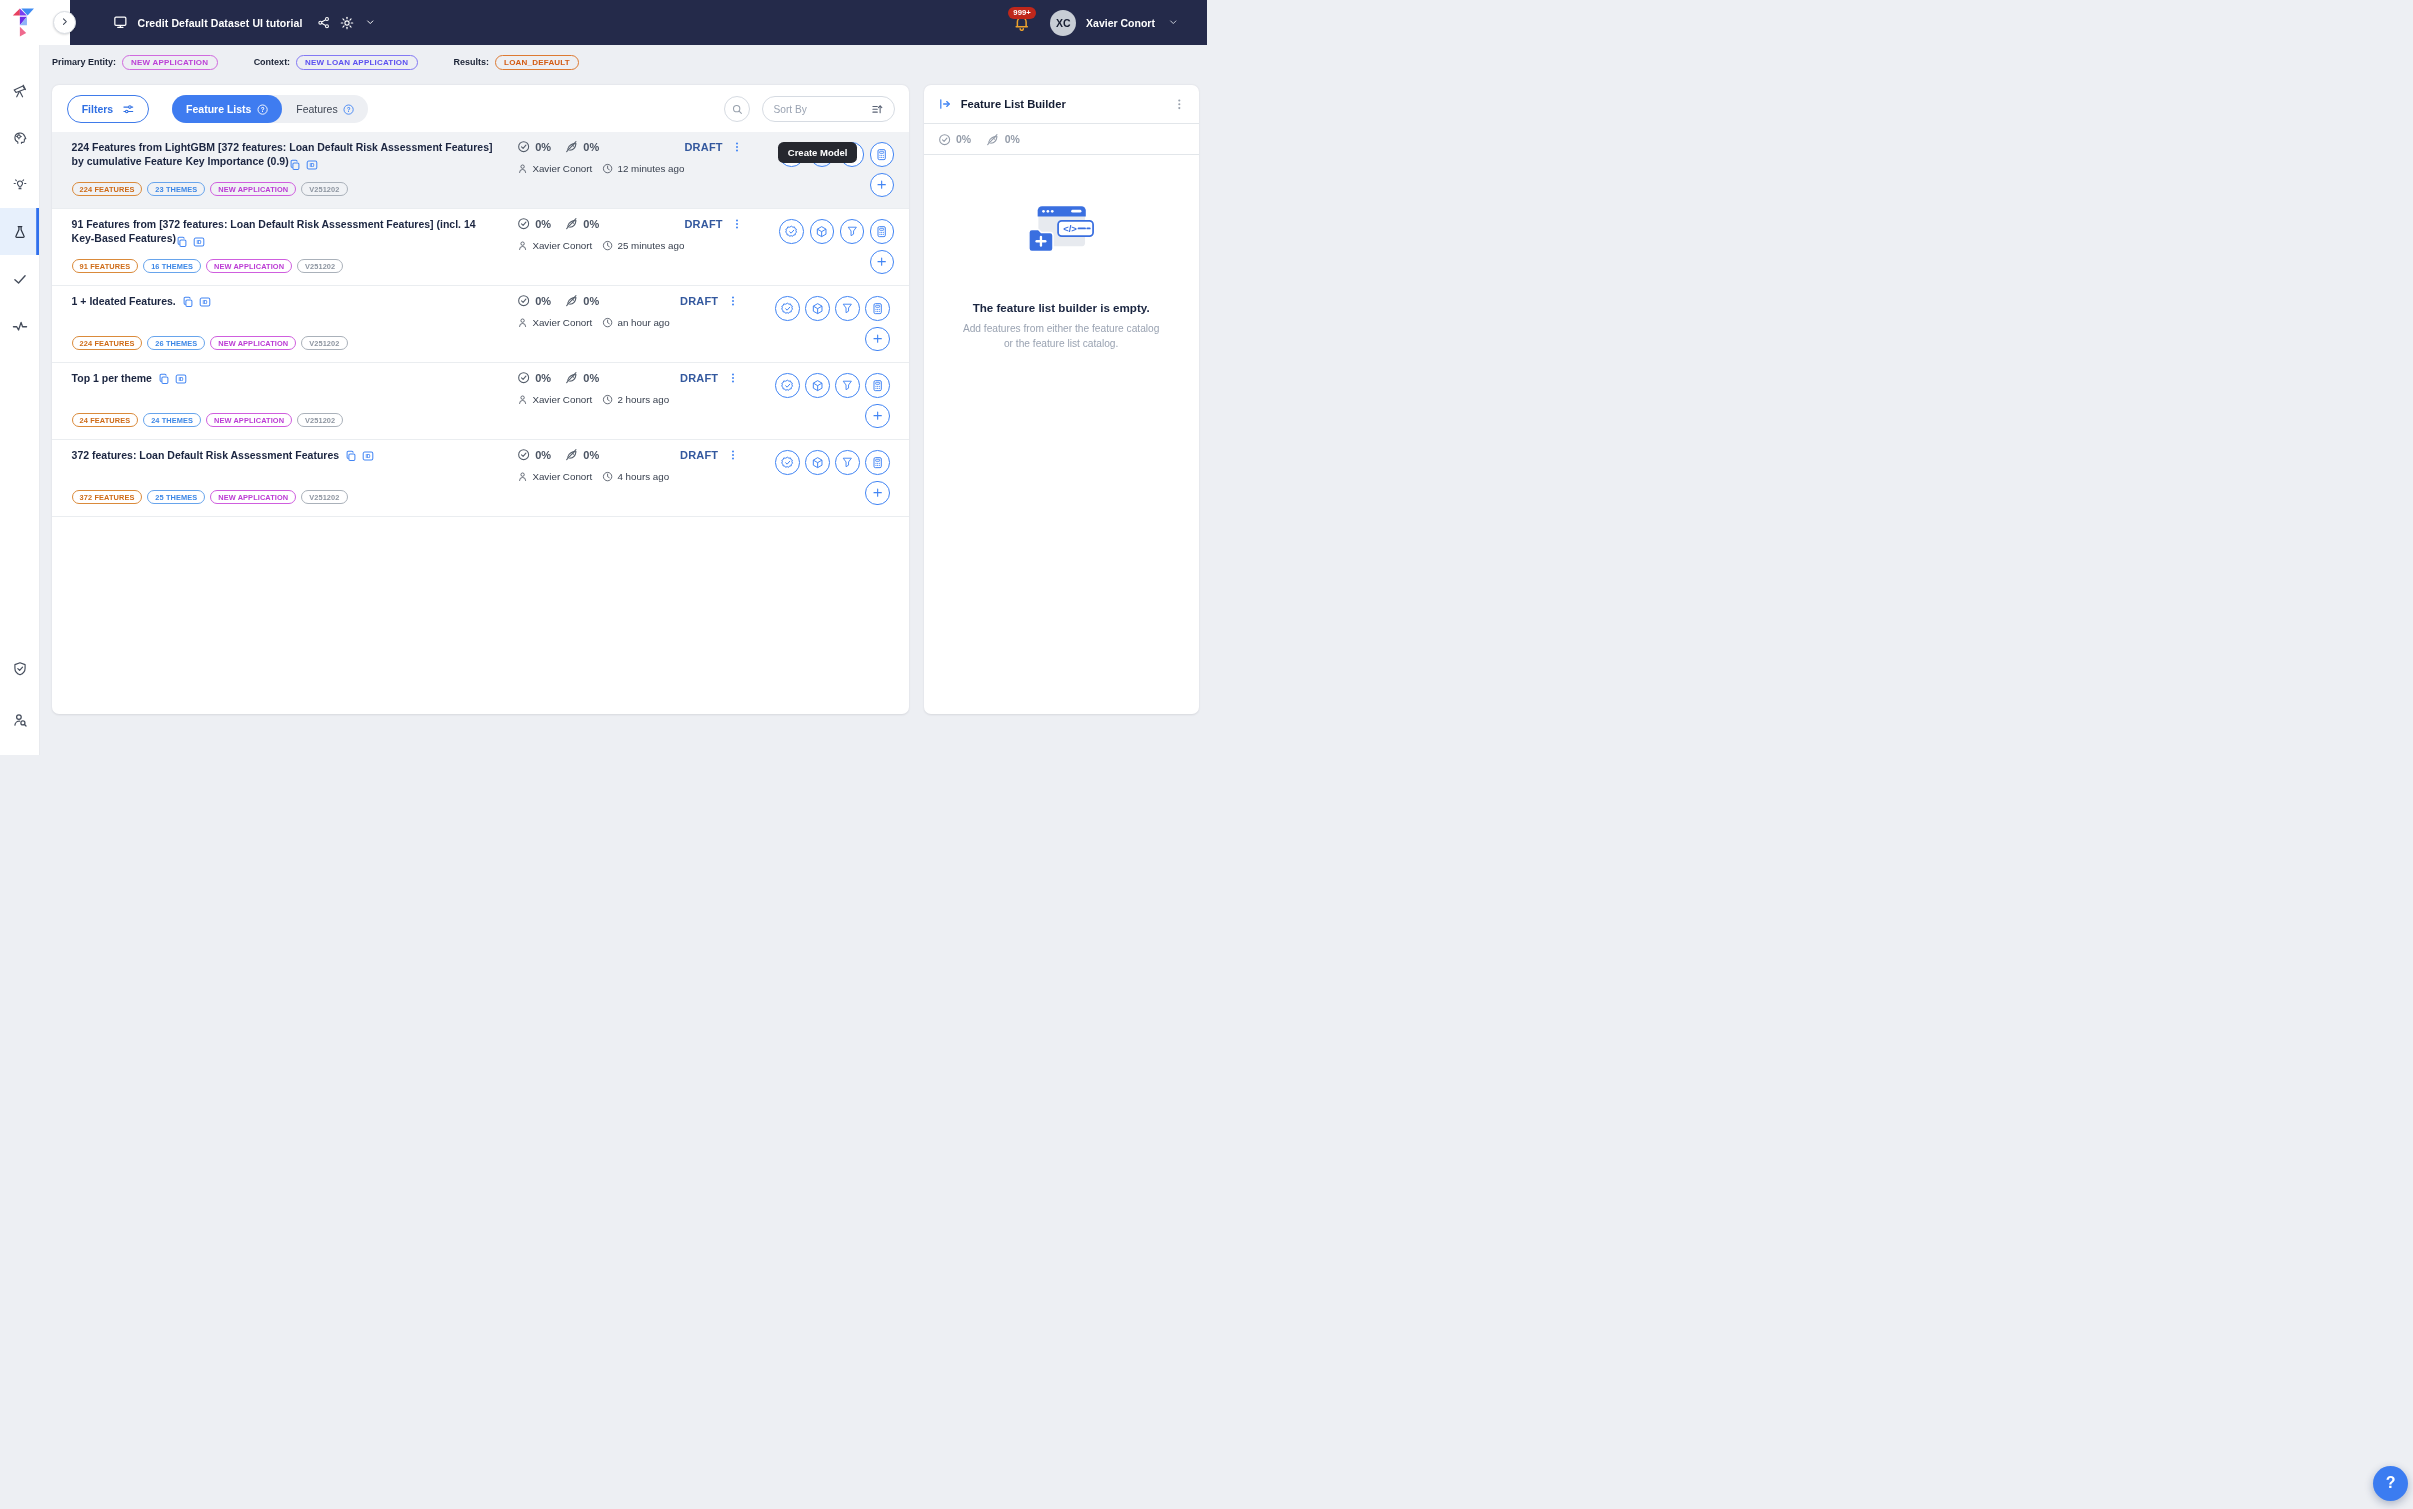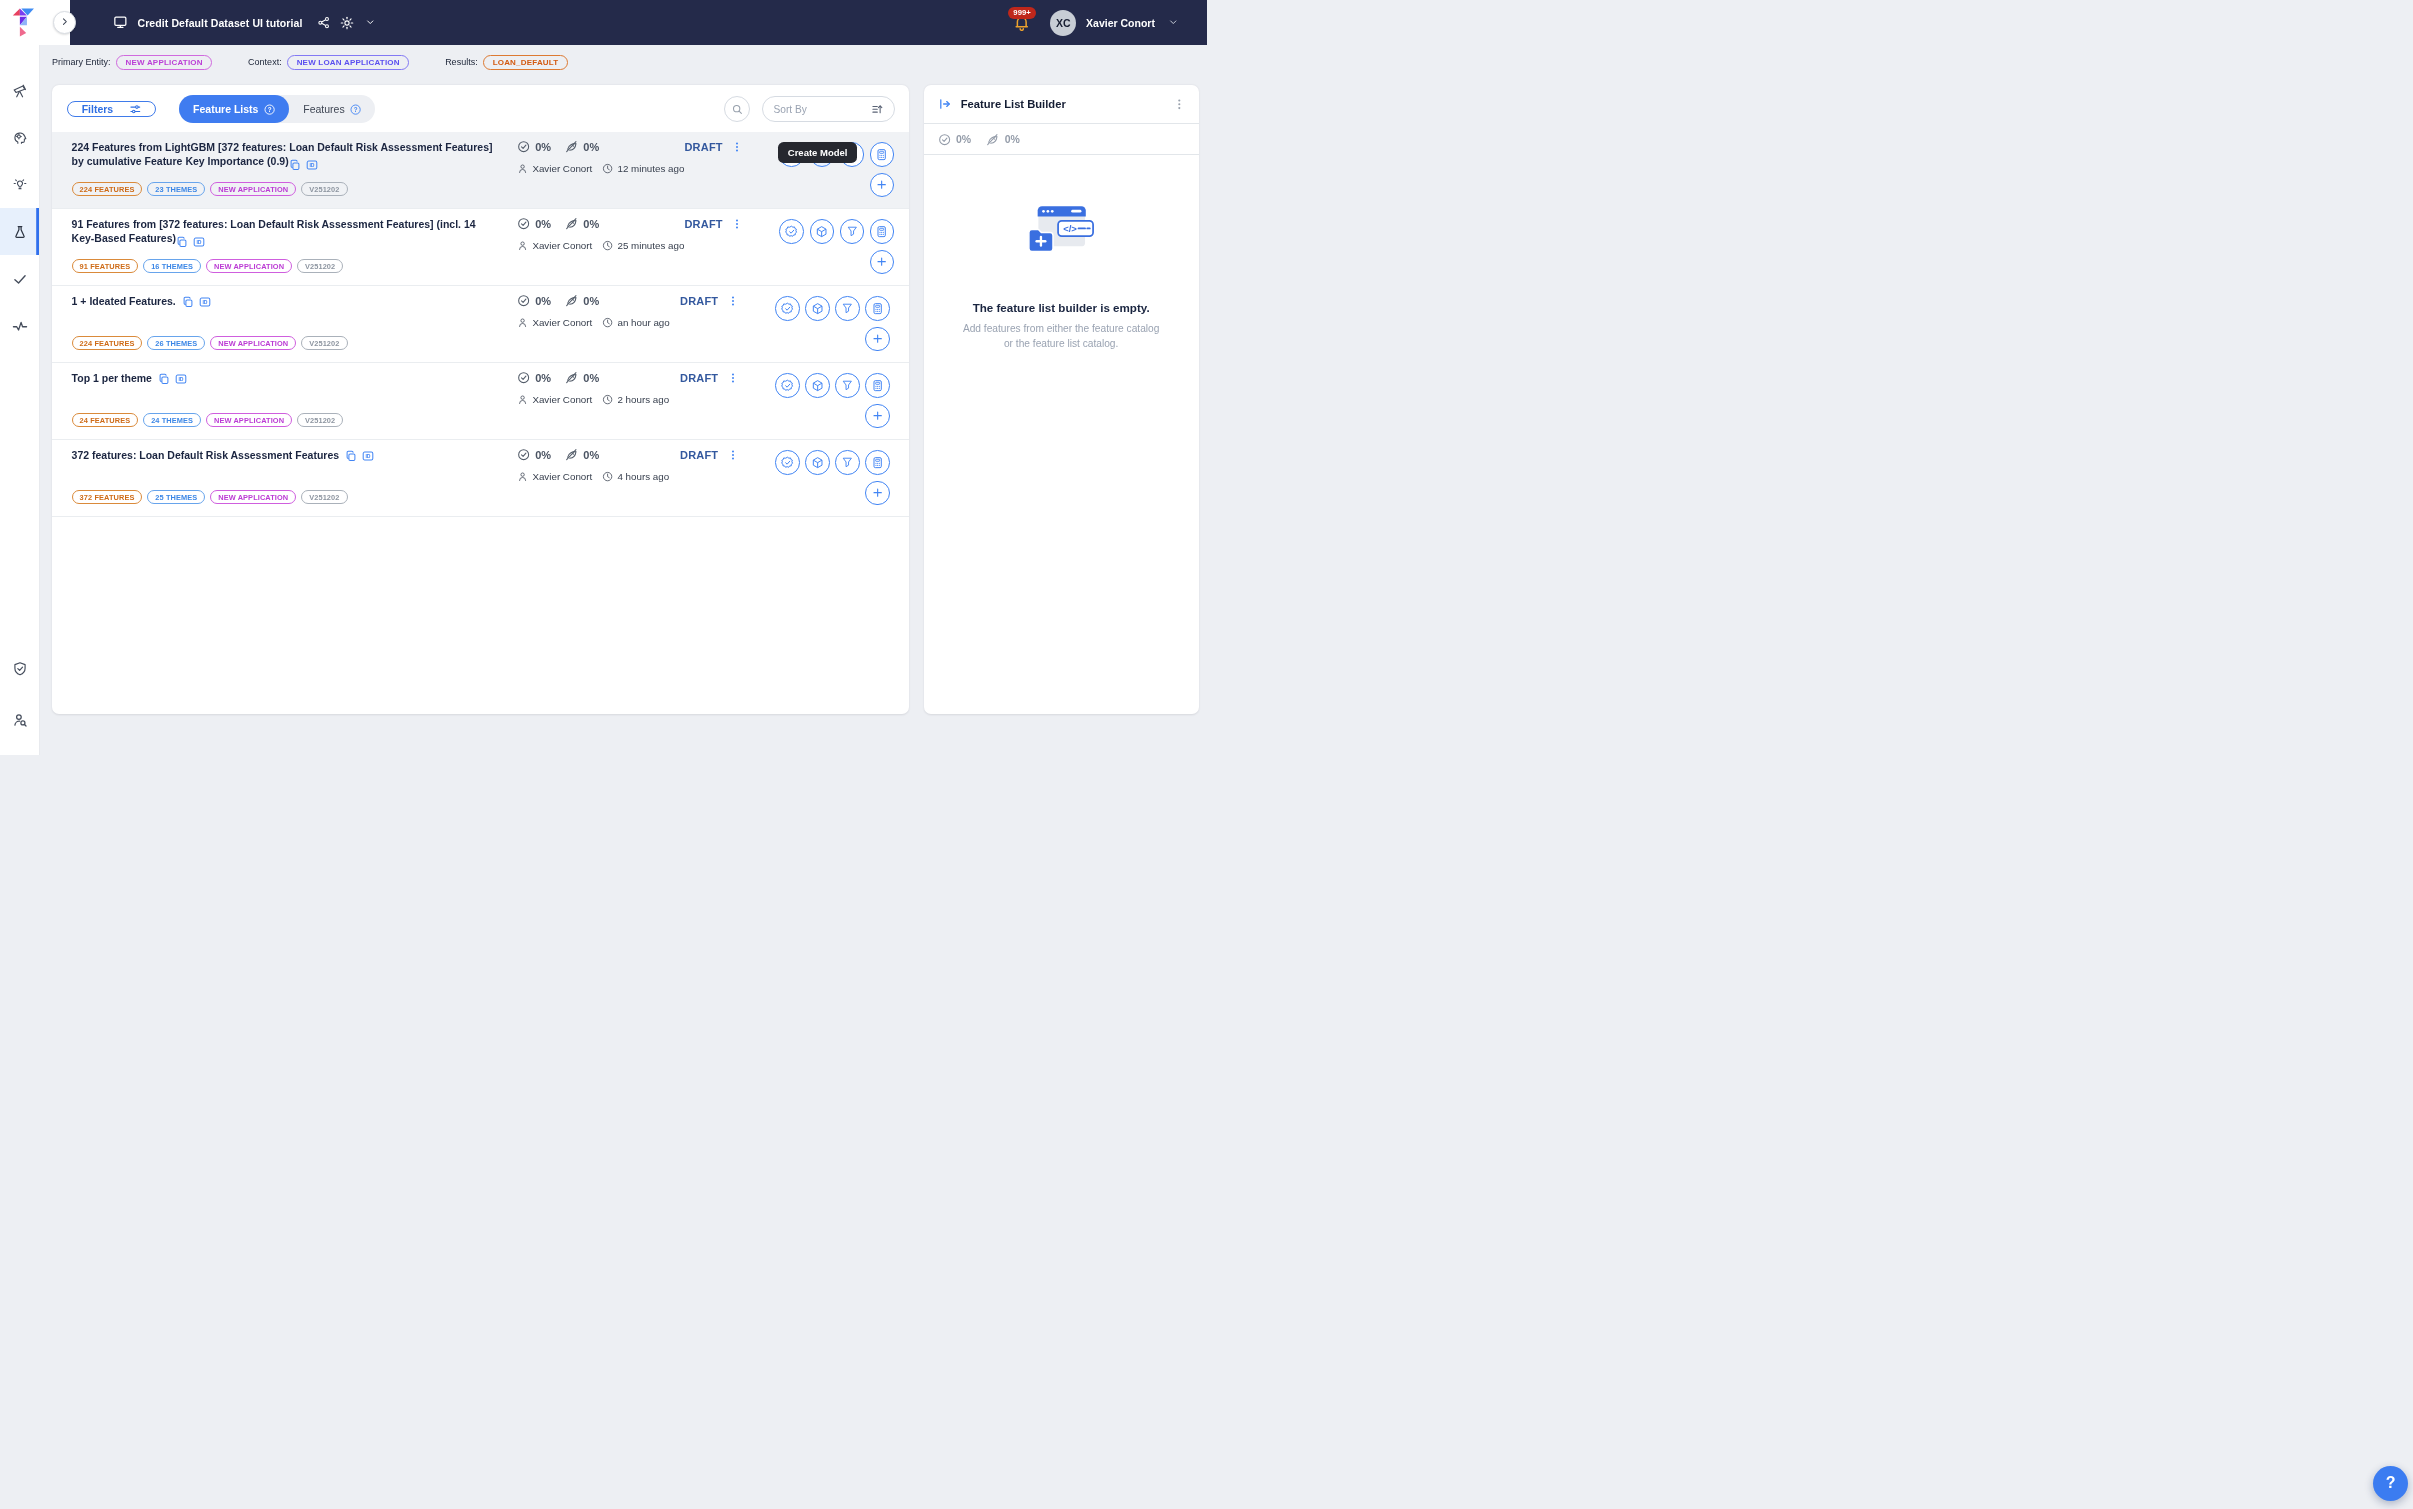--- a/index.html
+++ b/index.html
@@ -27,33 +27,33 @@
   .nav-item { height: 47px; display: flex; align-items: center; justify-content: center; color: #454d5c; cursor: pointer; }
   .nav-item.active { background: #e7f0fc; box-shadow: inset -2.8px 0 0 #2f6fed; color: #2c3442; }
   .side-bottom { margin-top: auto; display: flex; flex-direction: column; padding-bottom: 9.8px; }
   .side-bottom .nav-item { height: 51px; }
 
   .content { flex: 1; padding: 0 8.4px 0 12px; }
   .page-title-row { display: flex; align-items: center; gap: 7.7px; padding-top: 14px; }
   .page-title { font-size: 13.3px; font-weight: 700; color: #7b2cf0; }
   .edit-ic { color: #4f9be8; cursor: pointer; }
   .page-meta { display: flex; align-items: center; margin-top: 9.8px; font-size: 9px; }
-  .meta-label { font-weight: 400; color: #1b2336; }
+  .meta-label { font-weight: 700; color: #1b2336; }
   .meta-pill { border: 1.1px solid; border-radius: 9px; padding: 2.1px 8.4px; font-size: 8px; font-weight: 700; letter-spacing: 0.2px; margin-left: 5.6px; }
   .pill-magenta { color: #bb3fd6; border-color: #d06ade; }
   .pill-indigo { color: #5b4ff0; border-color: #8379f4; }
   .pill-orange { color: #d35a12; border-color: #dd7a33; }
   .meta-gap { width: 36px; }
 
   .main-row { display: flex; gap: 14.7px; margin-top: 15.4px; height: 629px; }
 
   
   .card { width: 857px; flex: none; background: #fff; border-radius: 7px; box-shadow: 0 0.7px 2.1px rgba(16,24,40,.1); position: relative; display: flex; flex-direction: column; overflow: hidden; }
   .toolbar { display: flex; align-items: center; padding: 9.8px 14px 8.4px 15.4px; flex: none; }
-  .filters-btn { height: 16px; border-radius: 14px; border: 1.1px solid #3f7bea; background: #fff; color: #2f6fe3; font-size: 10.5px; font-weight: 700; display: flex; align-items: center; gap: 16px; padding: 0 13.3px; cursor: pointer; font-family: inherit; }
+  .filters-btn { height: 28px; border-radius: 14px; border: 1.1px solid #3f7bea; background: #fff; color: #2f6fe3; font-size: 10.5px; font-weight: 700; display: flex; align-items: center; gap: 9px; padding: 0 13.3px; cursor: pointer; font-family: inherit; }
   .tab-group { margin-left: 23px; height: 28px; background: #edeff3; border-radius: 14px; display: flex; align-items: center; }
   .tab { height: 28px; border-radius: 14px; display: flex; align-items: center; gap: 5.6px; font-size: 10.5px; padding: 0 14px; color: #3f4654; cursor: pointer; }
   .tab.active { background: #3f7cf0; color: #fff; font-weight: 700; }
   .round-btn { margin-left: auto; width: 26px; height: 26px; border-radius: 50%; border: 0.7px solid #d6dbe2; background: #fff; color: #98a1ad; display: flex; align-items: center; justify-content: center; cursor: pointer; }
   .sort-box { margin-left: 12px; width: 133px; height: 26px; border-radius: 13.3px; border: 0.7px solid #d6dbe2; display: flex; align-items: center; padding: 0 10.5px; cursor: text; }
   .sort-ph { color: #9aa3b2; font-size: 10.2px; }
   .sort-ic { margin-left: auto; color: #596274; }
 
   .thead { display: flex; align-items: center; height: 32px; border-bottom: 0.7px solid #e6e8ec; font-size: 10.2px; font-weight: 700; color: #10172b; flex: none; }
   .col-name { flex: 0 0 465px; padding-left: 19.6px; display: flex; align-items: center; gap: 5.6px; }

